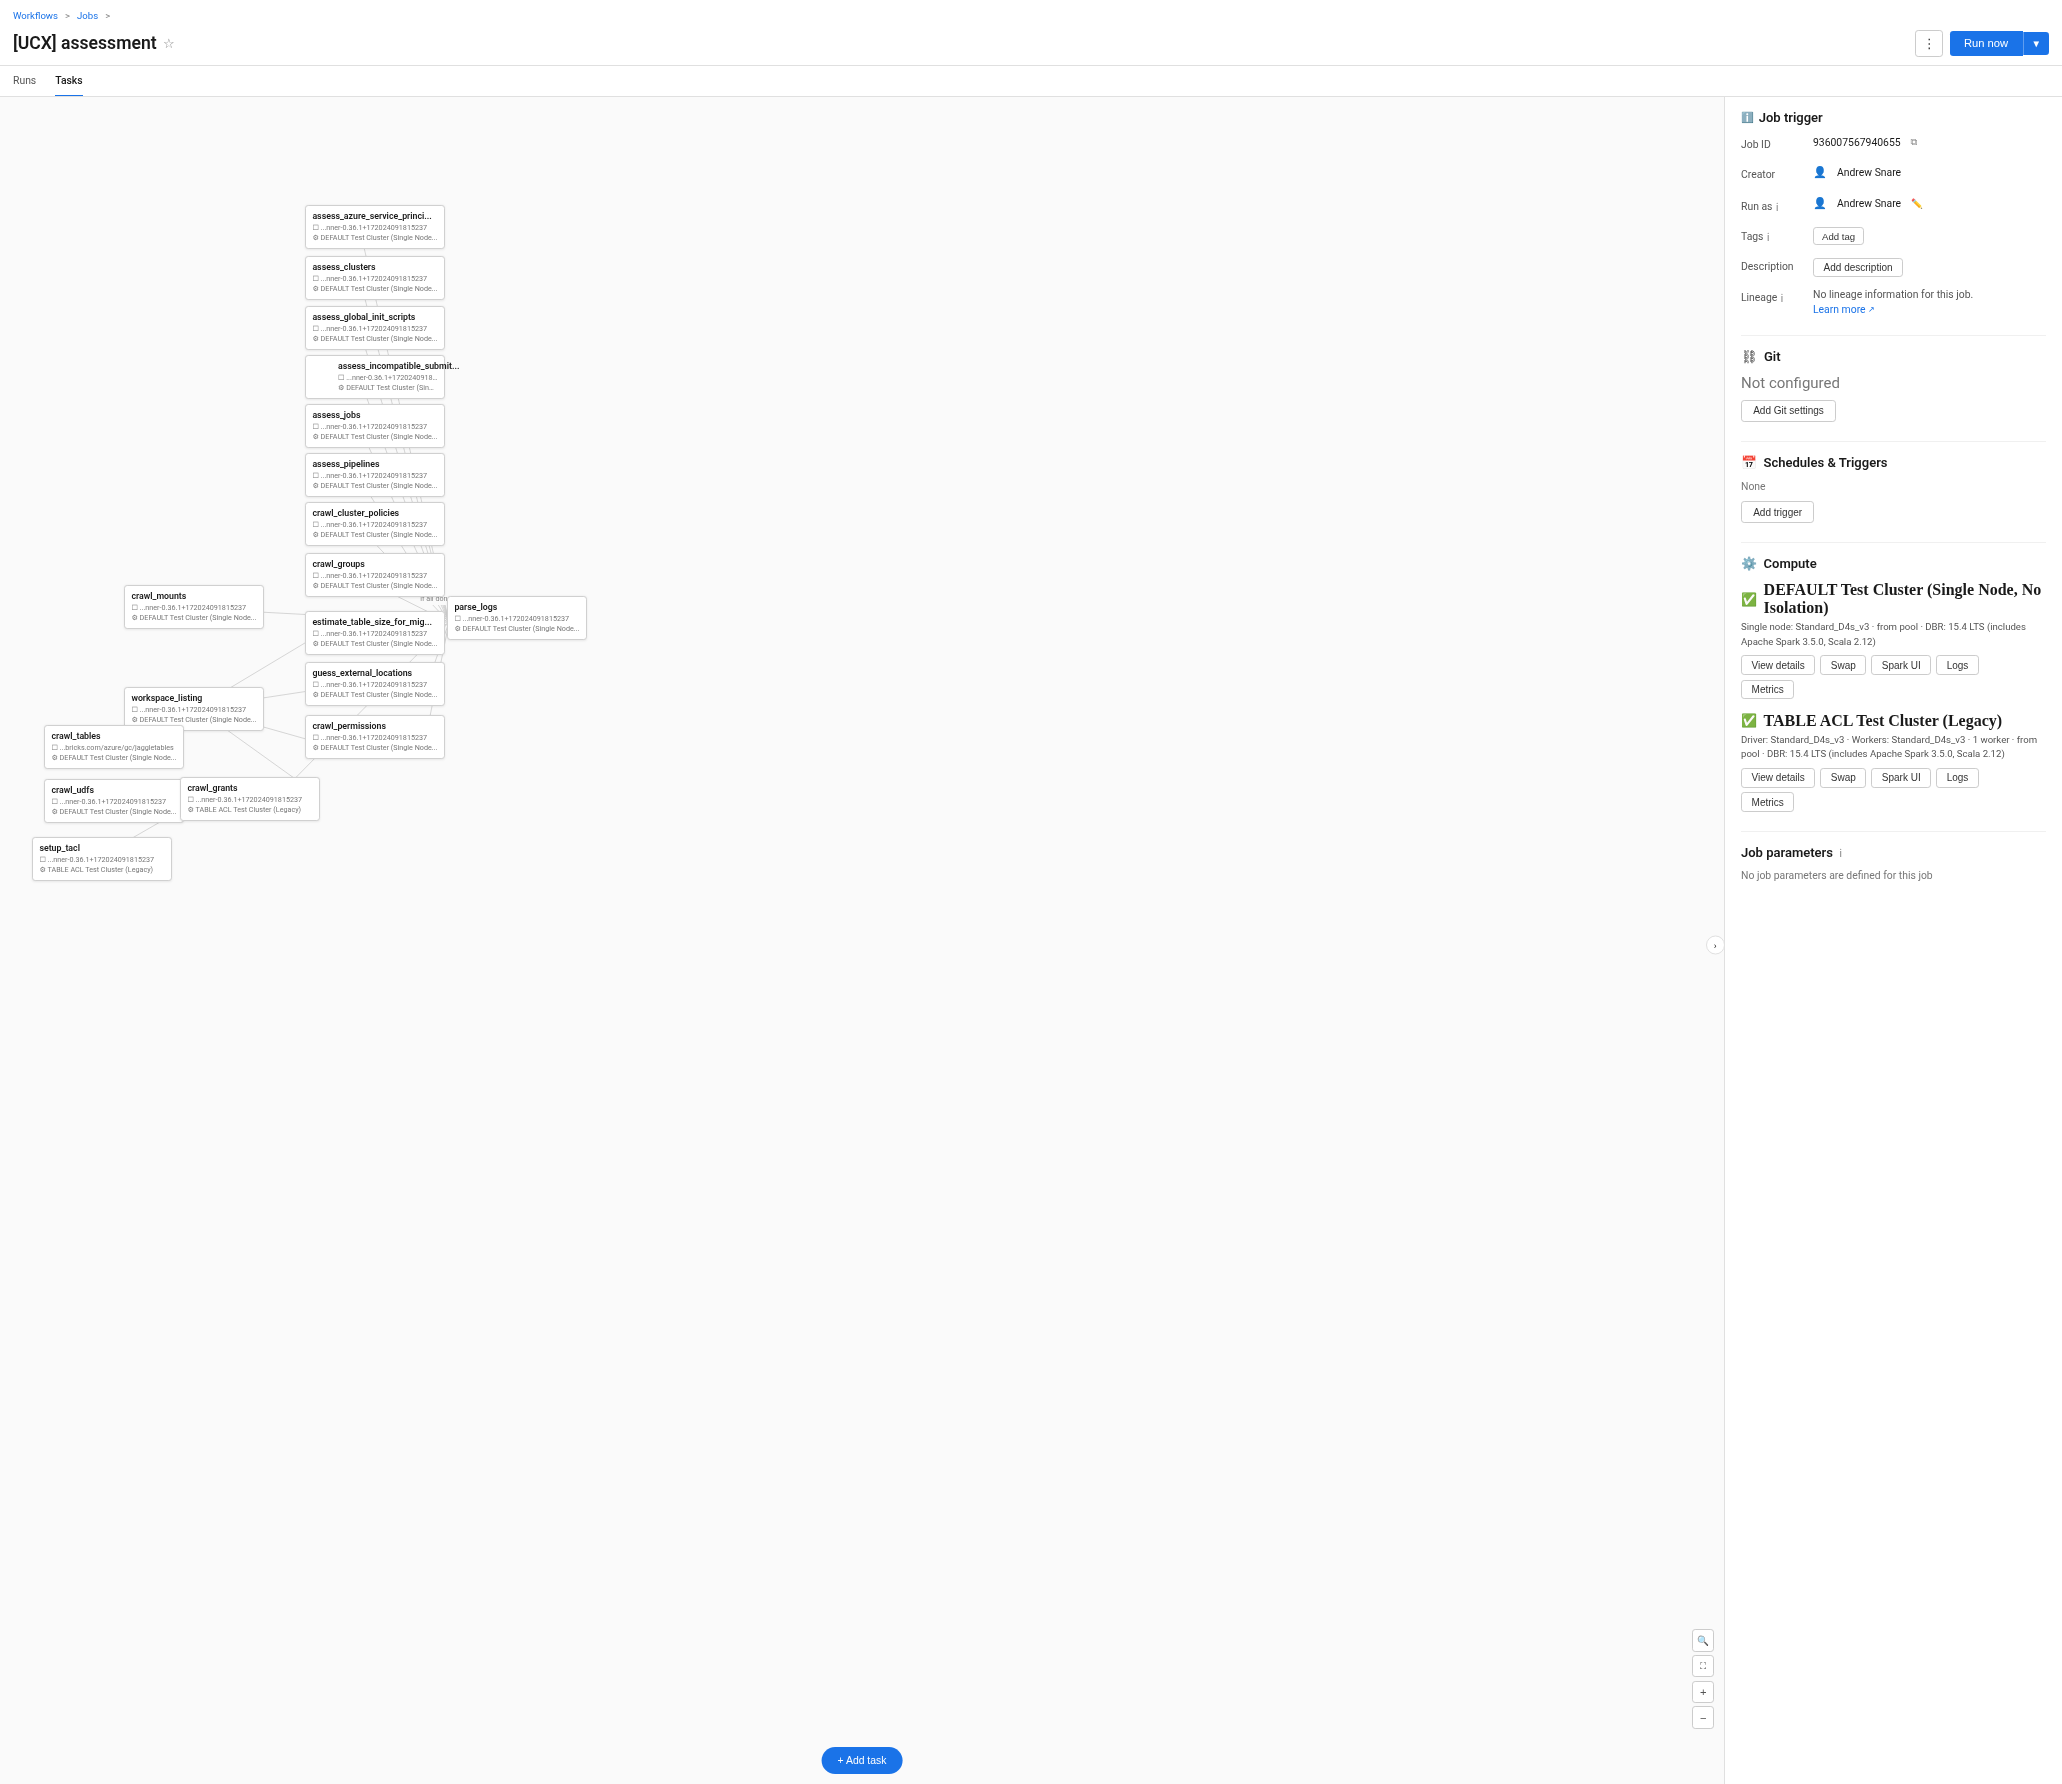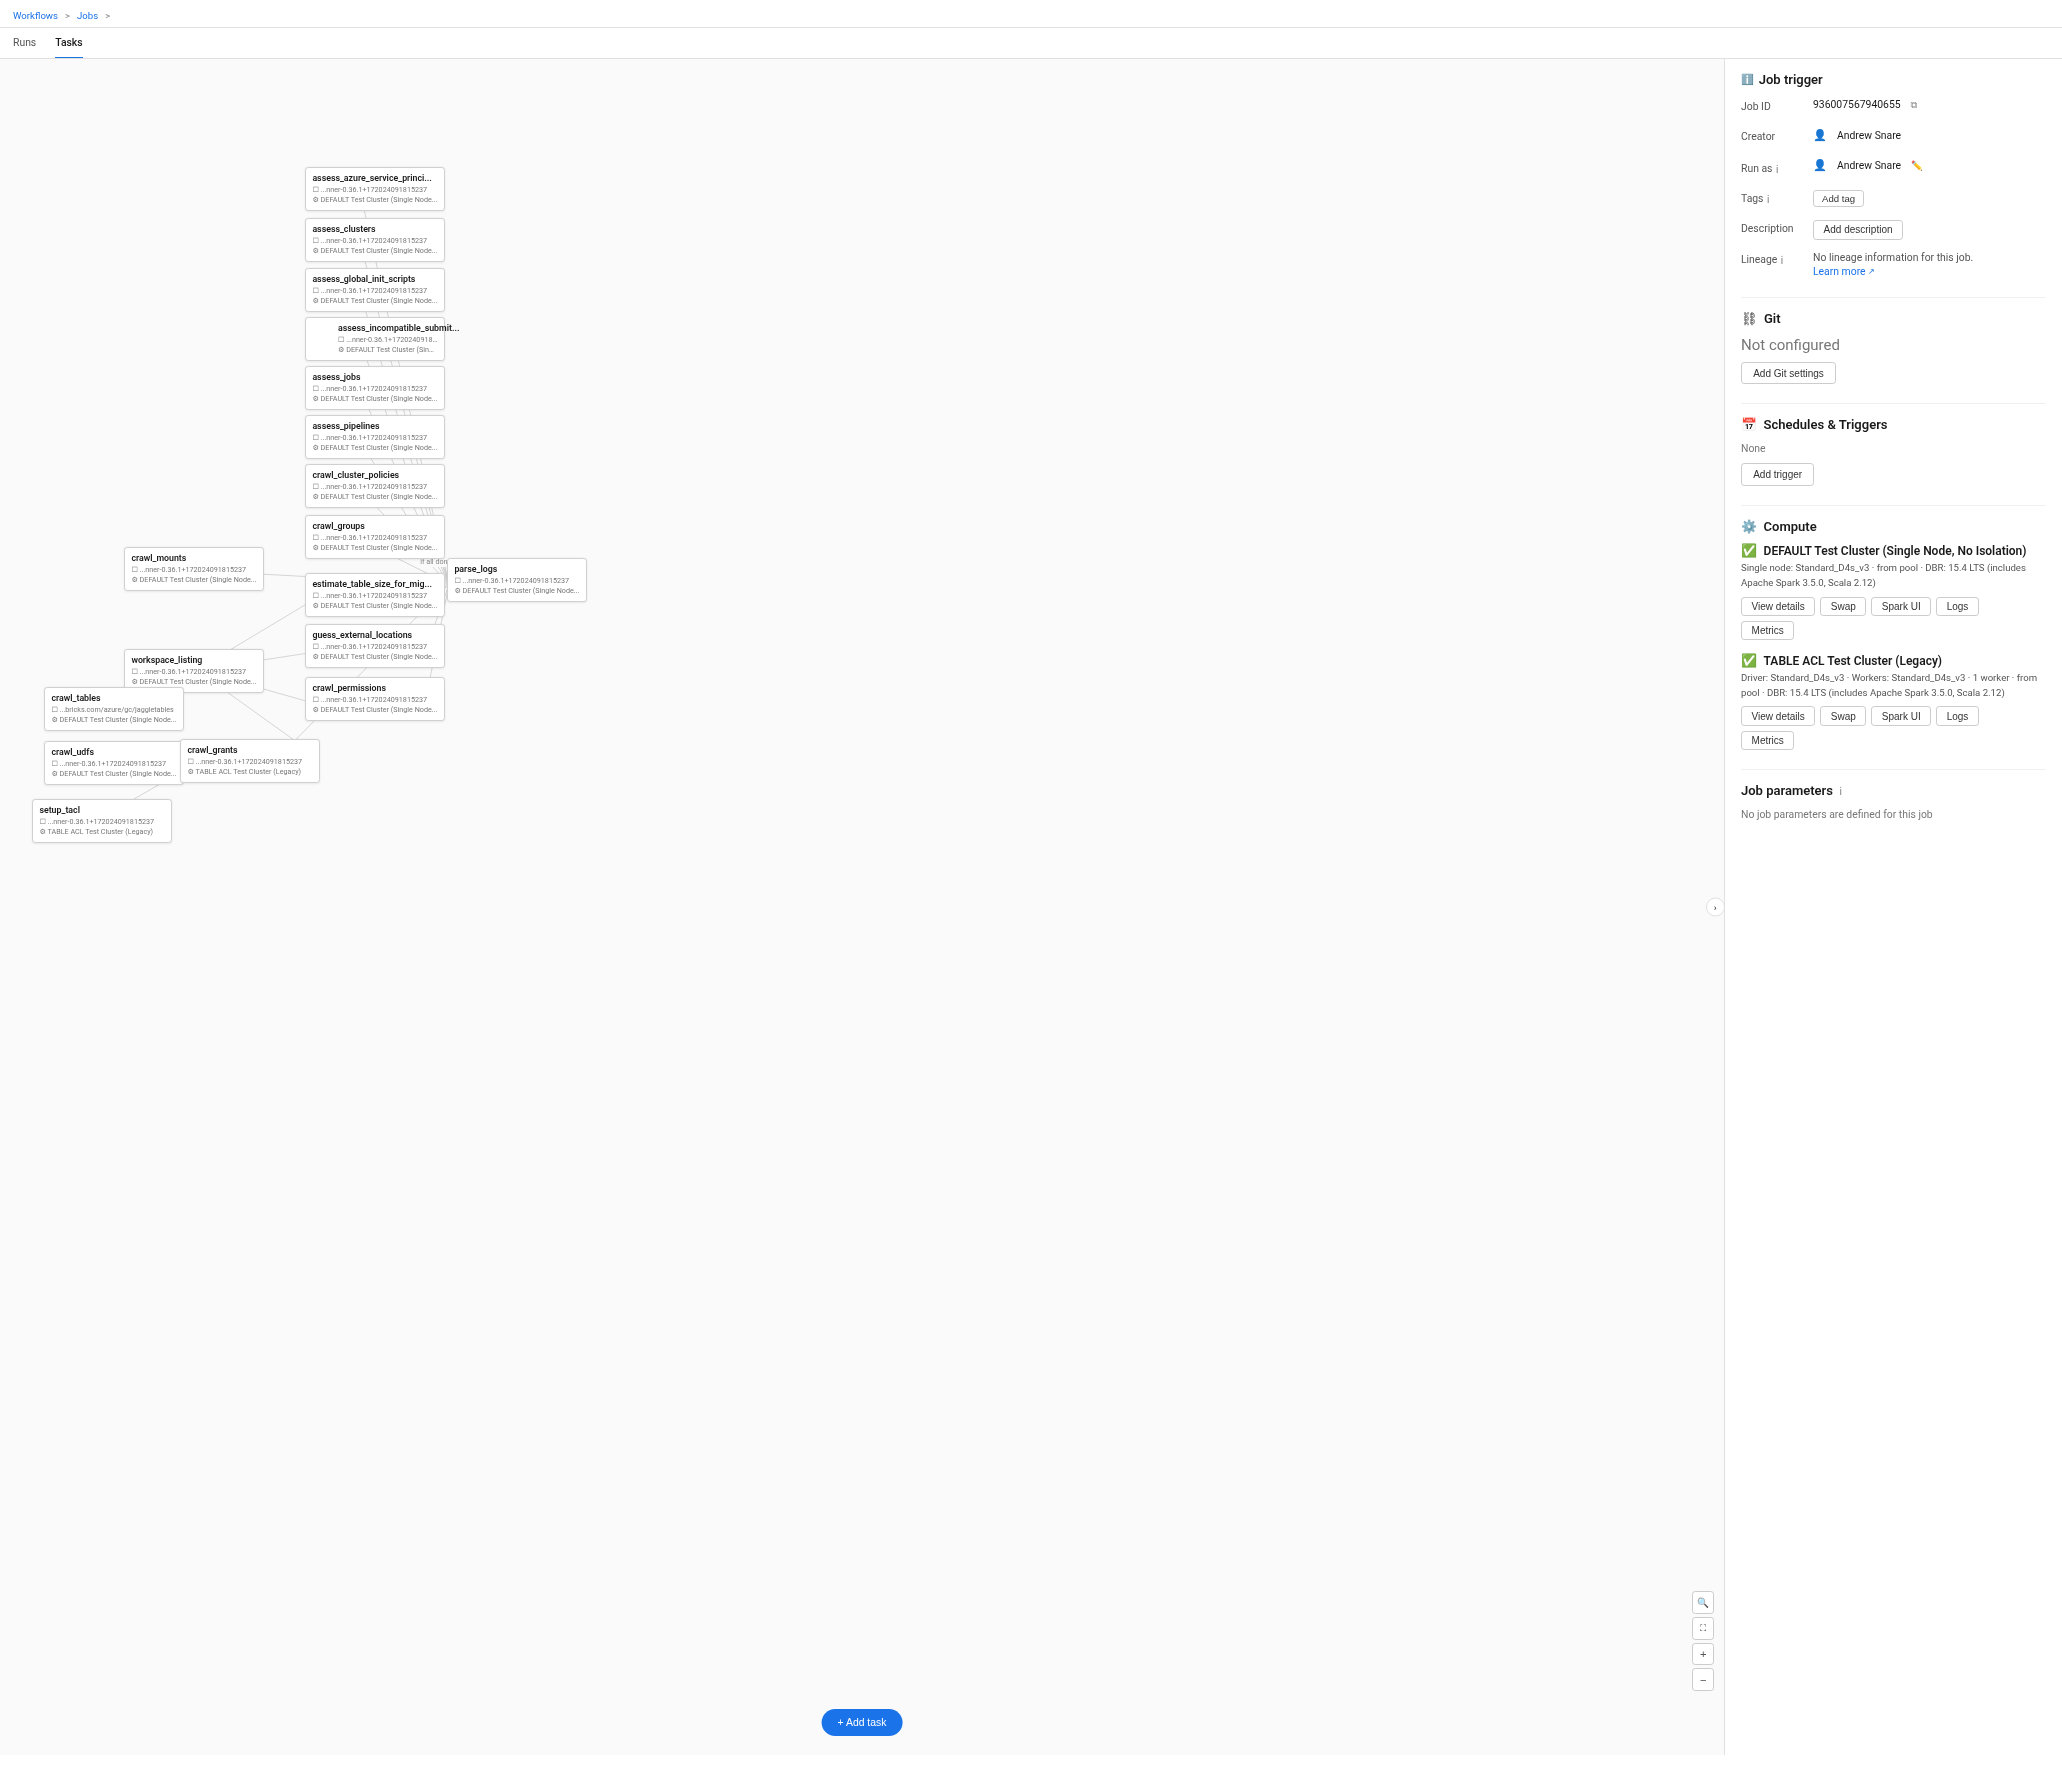--- a/index.html
+++ b/index.html
@@ -76,21 +76,21 @@
     
     .git-section .not-configured { color: #777; font-size: 15px; margin-bottom: 8px; }
     .outline-btn { background: none; border: 0.8px solid #ccc; border-radius: 3.2px; padding: 4.8px 11.2px; font-size: 10px; cursor: pointer; color: #333; }
 
     
     .none-text { color: #777; font-size: 10.4px; margin-bottom: 8px; }
 
     
     .compute-cluster { margin-bottom: 13px; }
     .cluster-header { display: flex; align-items: center; gap: 6.4px; margin-bottom: 3.2px; }
-    .cluster-name { font-size: 12px; font-weight: 600; color: #1a1a1a; }
+    .cluster-name { font-size: 16px; font-weight: 600; color: #1a1a1a; font-family: Liberation Serif, serif; }
     .check-icon { color: #2e7d32; font-size: 13px; }
     .cluster-desc { font-size: 9.6px; color: #555; margin-bottom: 6.4px; line-height: 1.5; }
     .cluster-actions { display: flex; flex-wrap: wrap; gap: 4.8px; margin-bottom: 4.8px; }
     .cluster-btn { background: none; border: 0.8px solid #ccc; border-radius: 3.2px; padding: 3.2px 9.6px; font-size: 10px; cursor: pointer; color: #333; }
 
     
     .no-params { color: #777; font-size: 10.4px; }
 
     
     .connections-svg { position: absolute; top: 0; left: 0; width: 100%; height: 100%; pointer-events: none; }
@@ -100,20 +100,33 @@
   </style>
 </head>
 <body>
 
 <div class="header">
   <div class="breadcrumb">
     <span>Workflows</span>
     <span class="sep">&gt;</span>
     <span>Jobs</span>
     <span class="sep">&gt;</span>
+  </div>
+  <div class="title-row">
+    <div class="title-left">
+      <span class="page-title">[UCX] assessment</span>
+      <span class="star-icon">☆</span>
+    </div>
+    <div class="title-actions">
+      <button class="more-btn">⋮</button>
+      <div class="run-now-group">
+        <button class="run-now-btn">Run now</button>
+        <button class="run-now-dropdown">▼</button>
+      </div>
+    </div>
   </div>
 </div>
 
 <div class="tabs">
   <div class="tab">Runs</div>
   <div class="tab active">Tasks</div>
 </div>
 
 <div class="main-layout">
 

